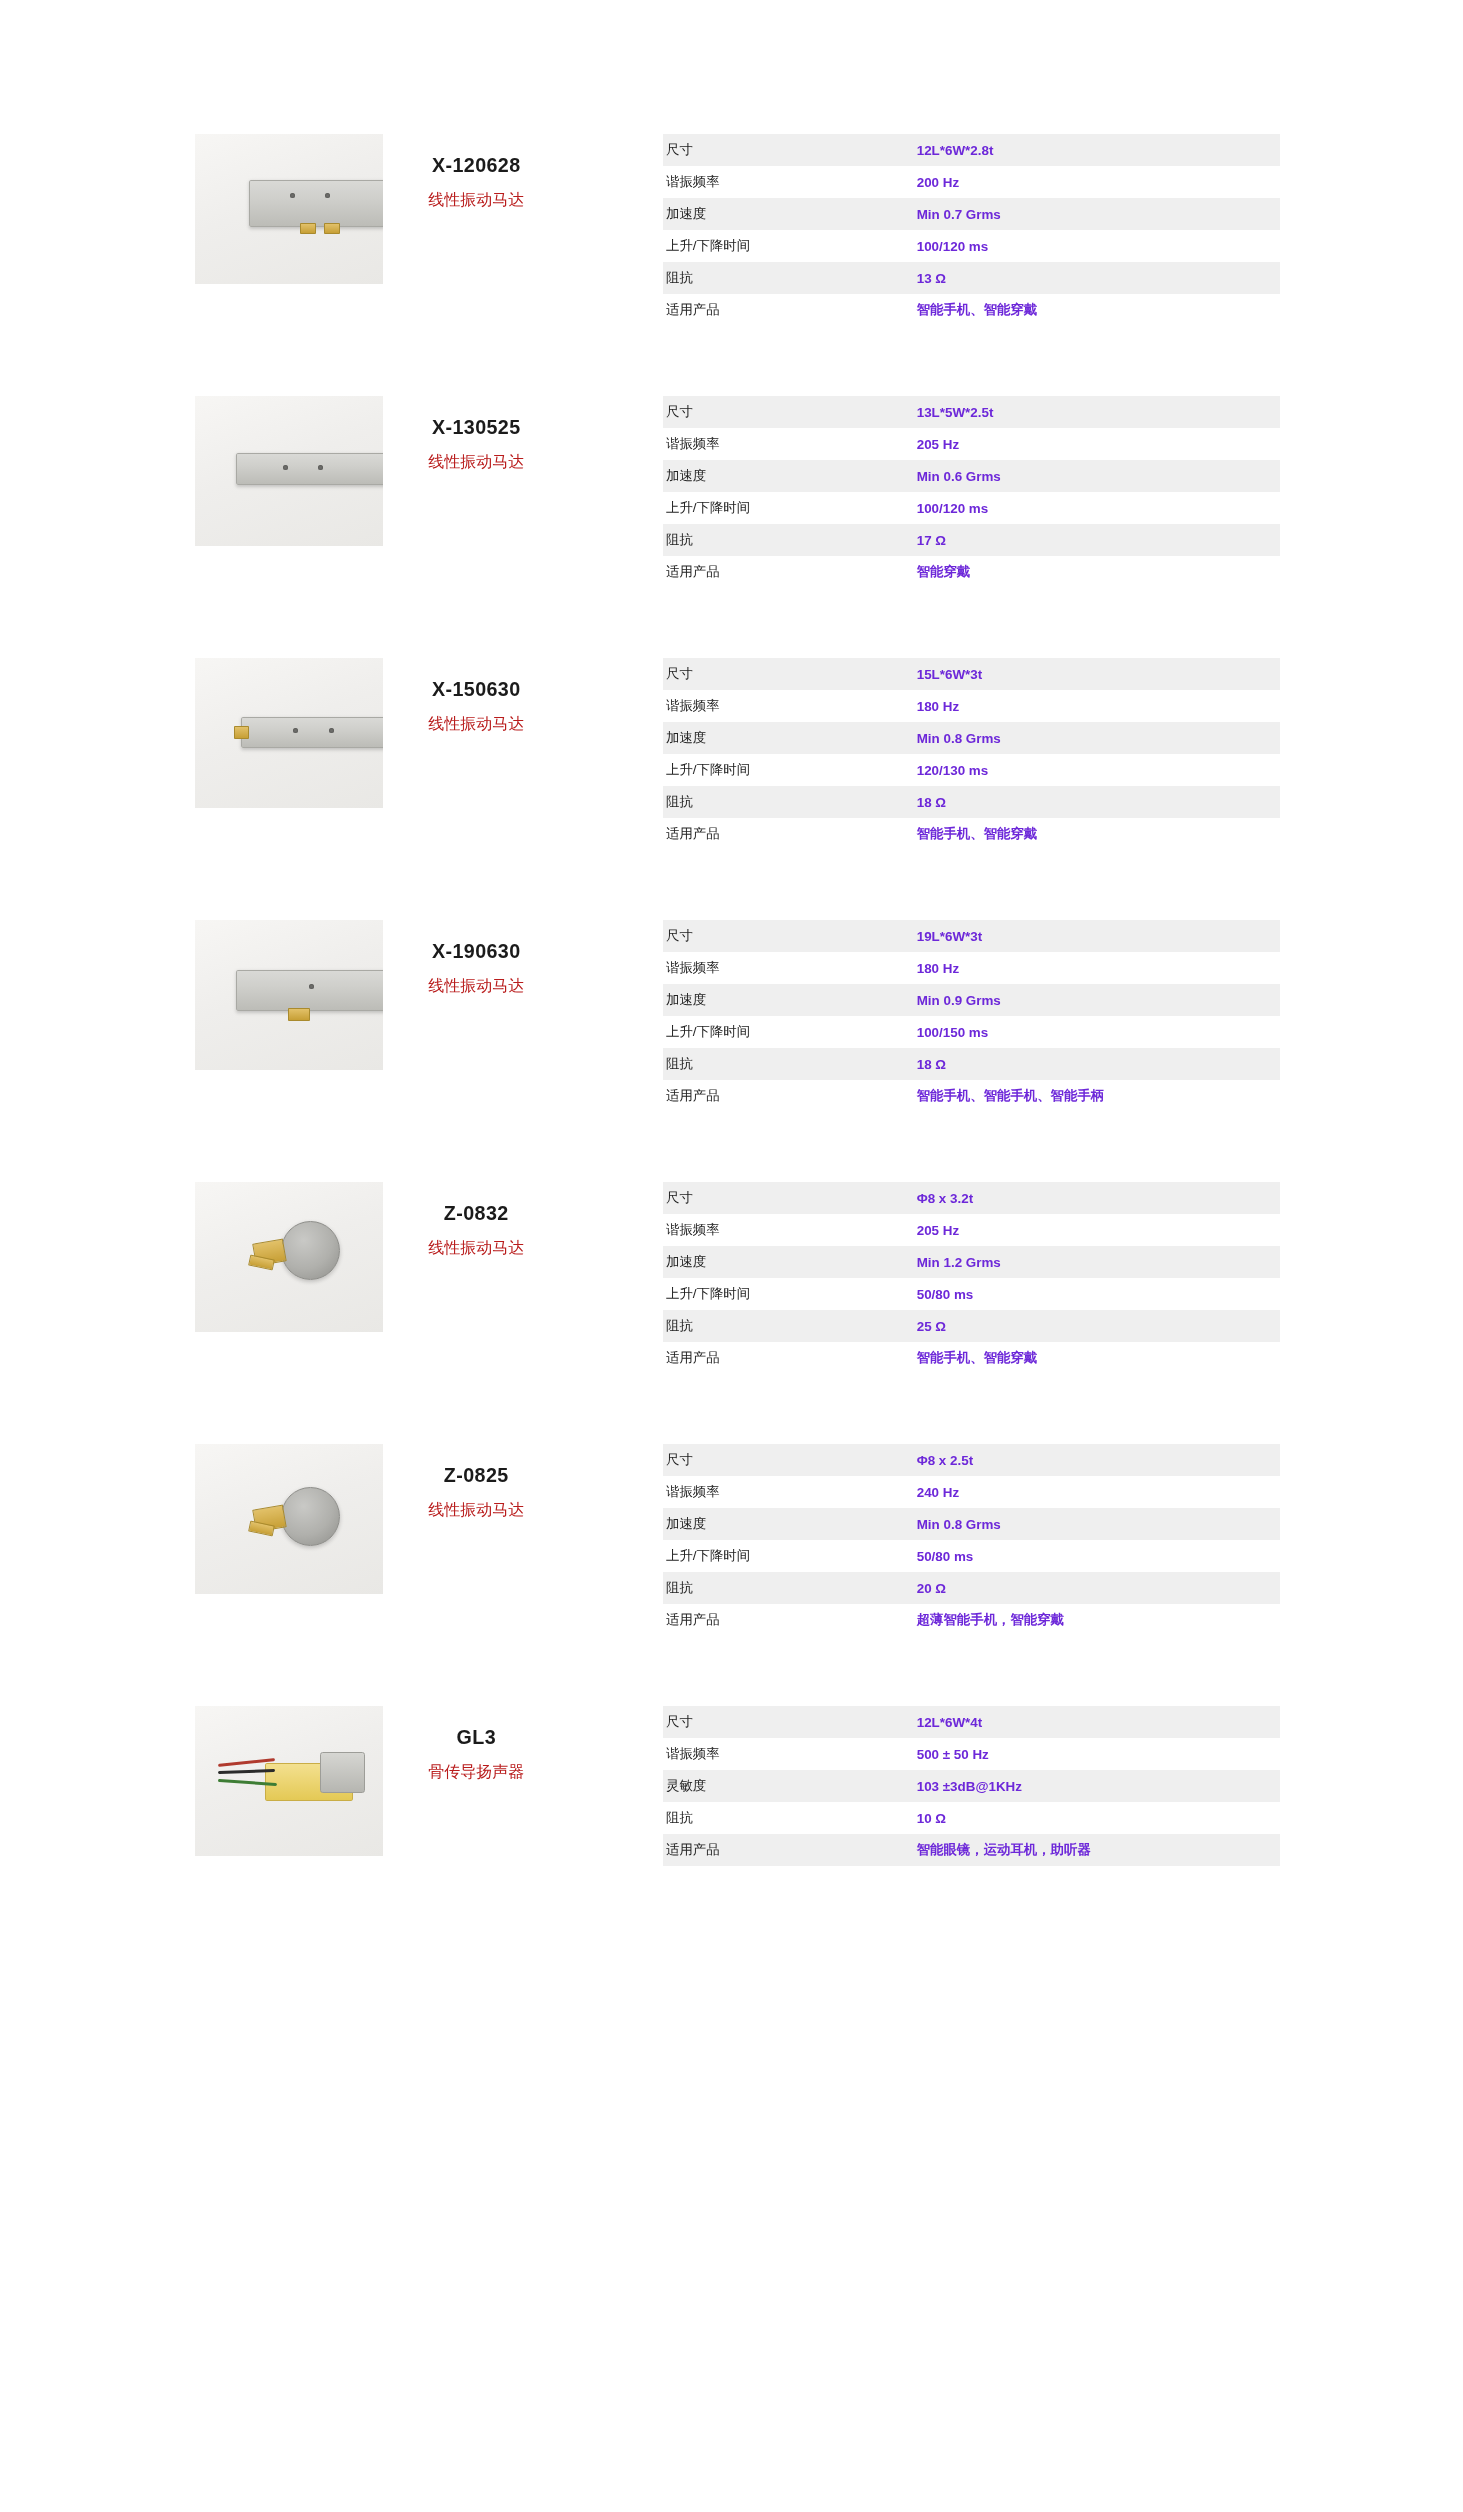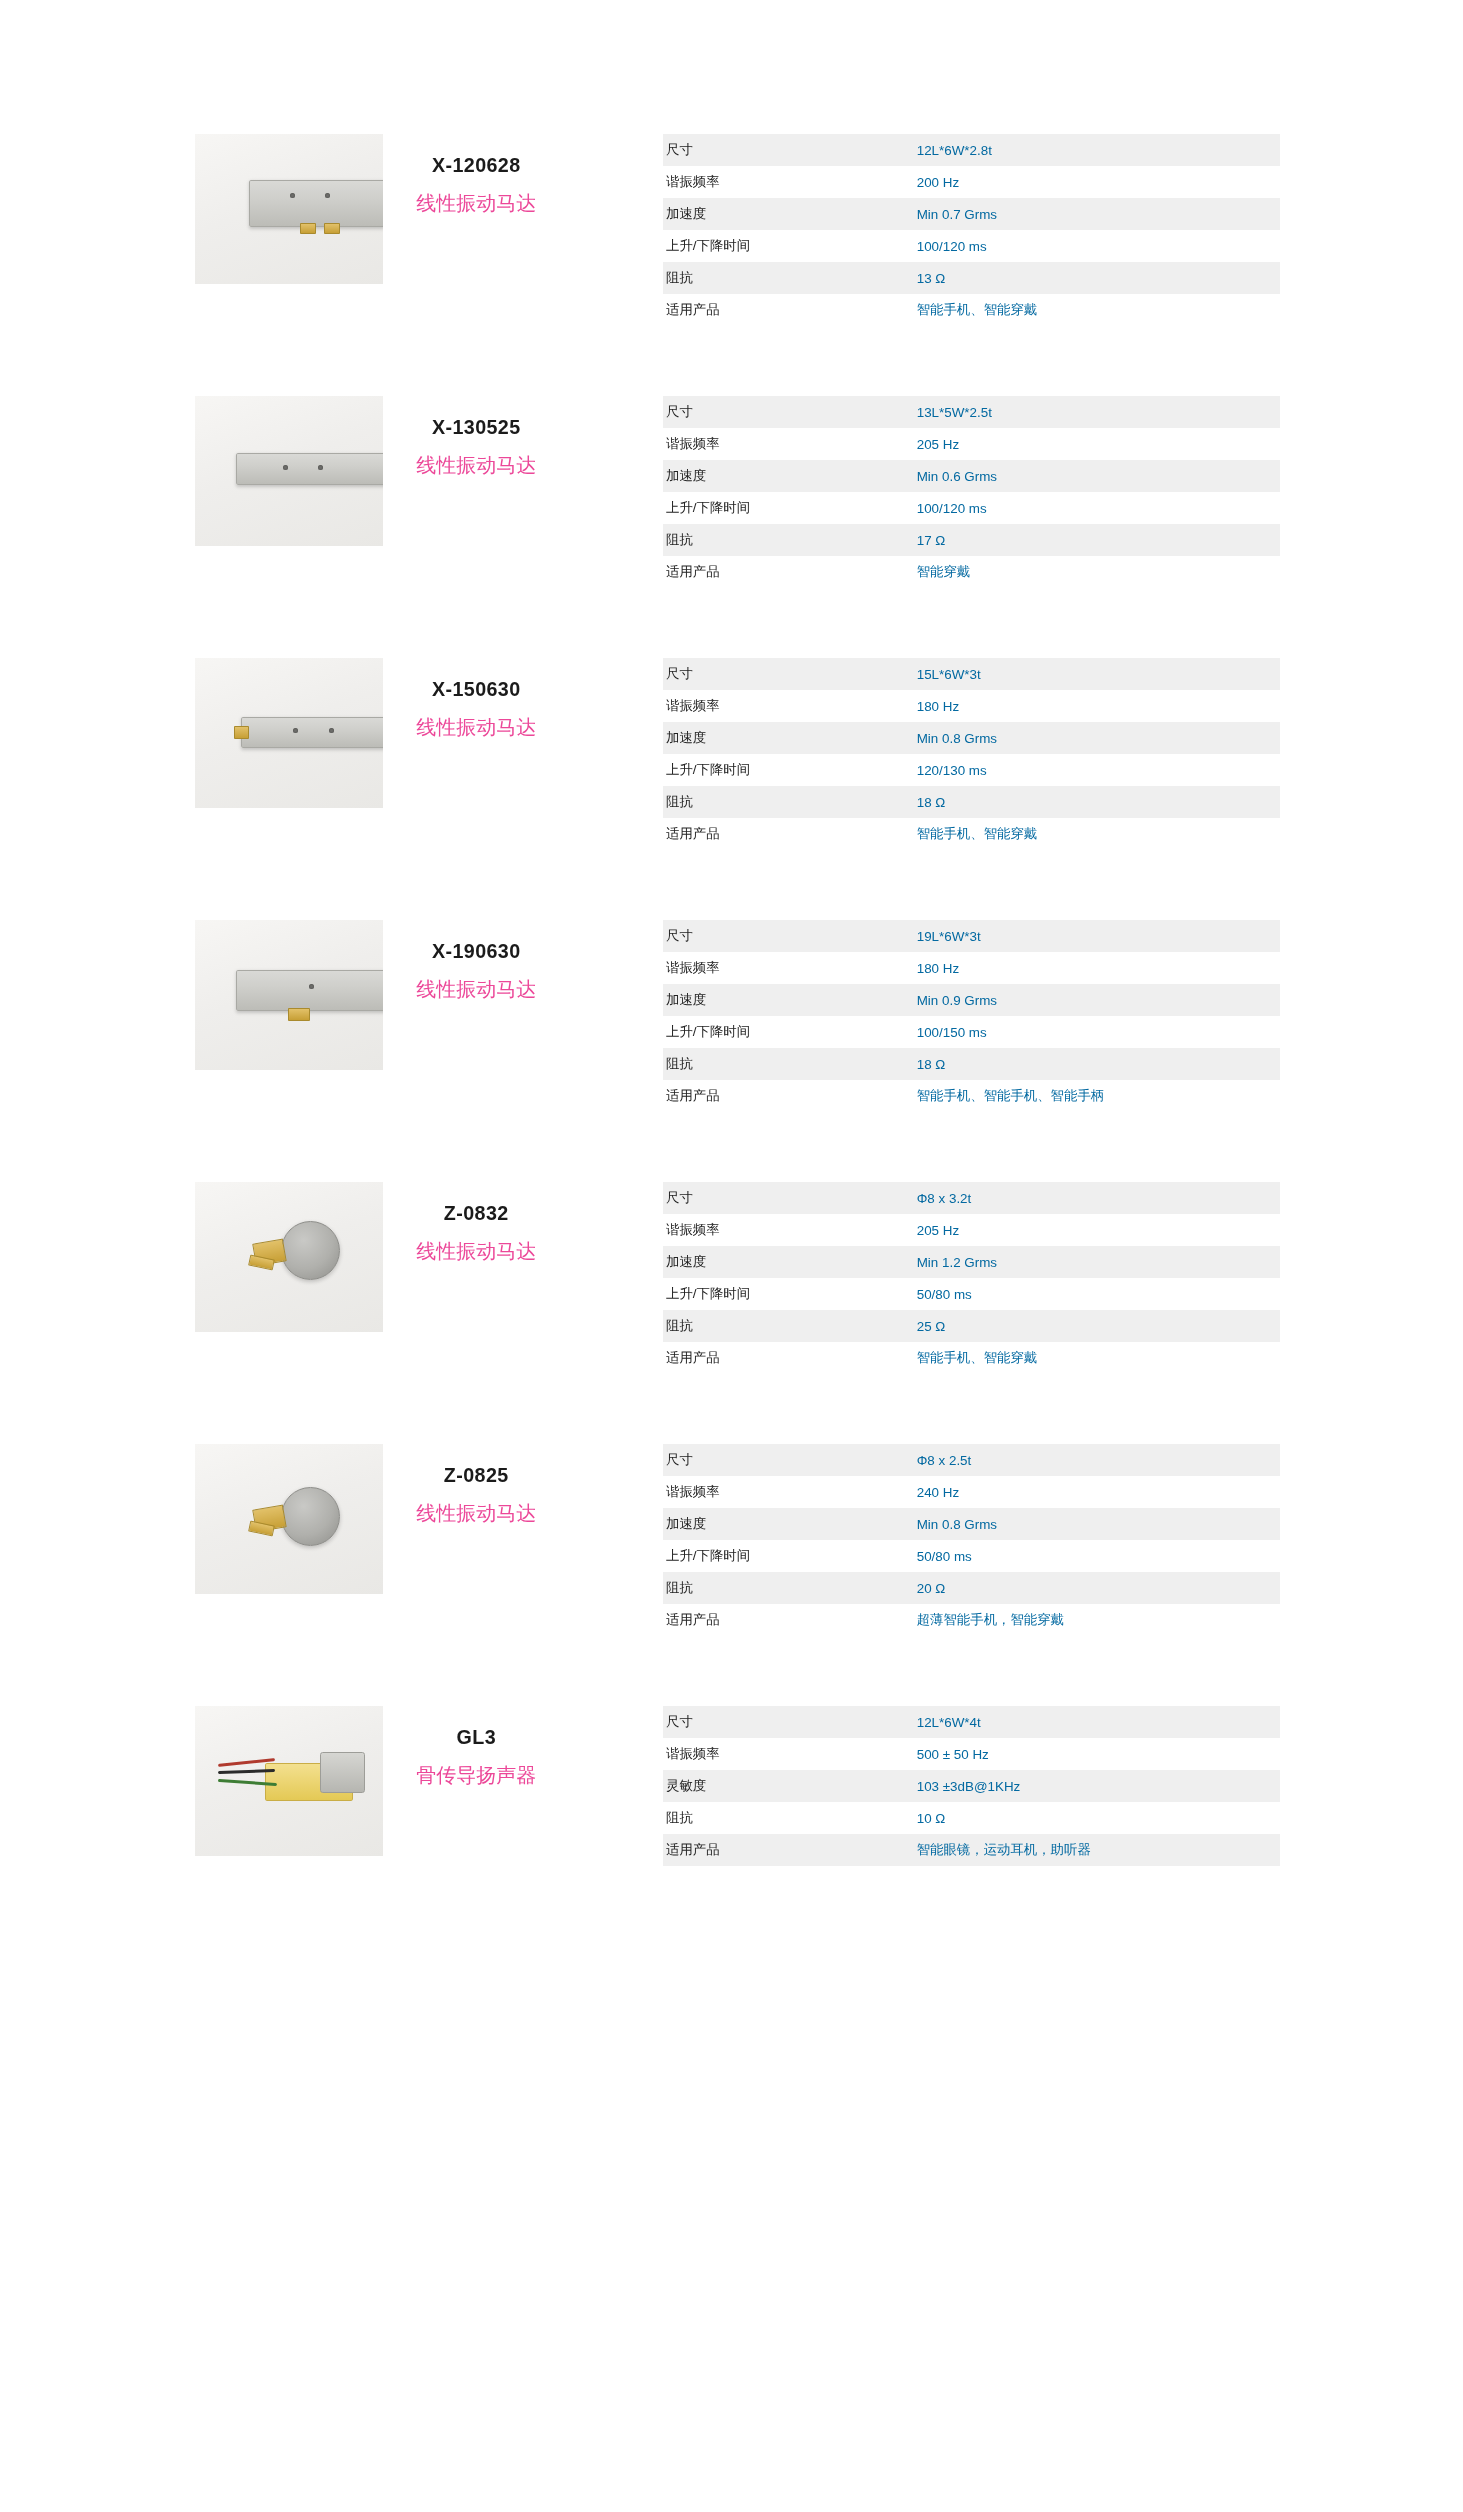--- a/index.html
+++ b/index.html
@@ -54,22 +54,22 @@
     margin-top: 19.7px;
   }
   .p-name {
     font-size: 19.7px;
     font-weight: bold;
     letter-spacing: 0.4px;
     color: #1b1b1b;
     line-height: 1.2;
   }
   .p-sub {
-    font-size: 20px;
-    color: #ec4899;
+    font-size: 16px;
+    color: #b91c1c;
     margin-top: 12.5px;
     line-height: 1.3;
   }
 
   
   .spec-col {
     margin-left: 93px;
     width: 617px;
     flex: none;
   }
@@ -91,21 +91,22 @@
   .spec-table tr.even td {
     background: #ffffff;
   }
   .spec-table td.k {
     width: 231px;
     padding-left: 3px;
     color: #222;
   }
   .spec-table td.v {
     padding-left: 19.7px;
-    color: #0369a1;
+    color: #6d28d9;
+    font-weight: bold;
   }
 
   
   .lra-rect {
     position: absolute;
     background: linear-gradient(180deg, #d9d9d6 0%, #cfcfcb 40%, #bcbcb7 100%);
     border: 0.9px solid #a9a9a4;
     box-shadow: 0 1.8px 3.6px rgba(0,0,0,0.18);
     border-radius: 1.8px;
   }

